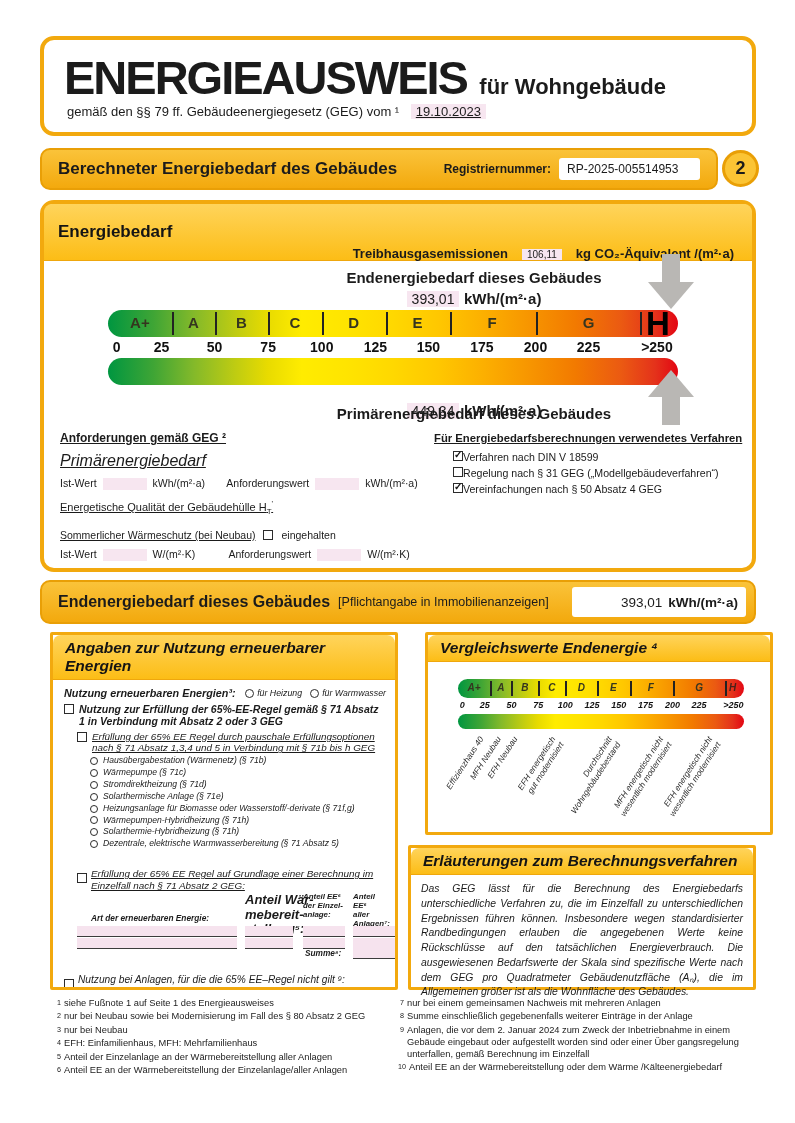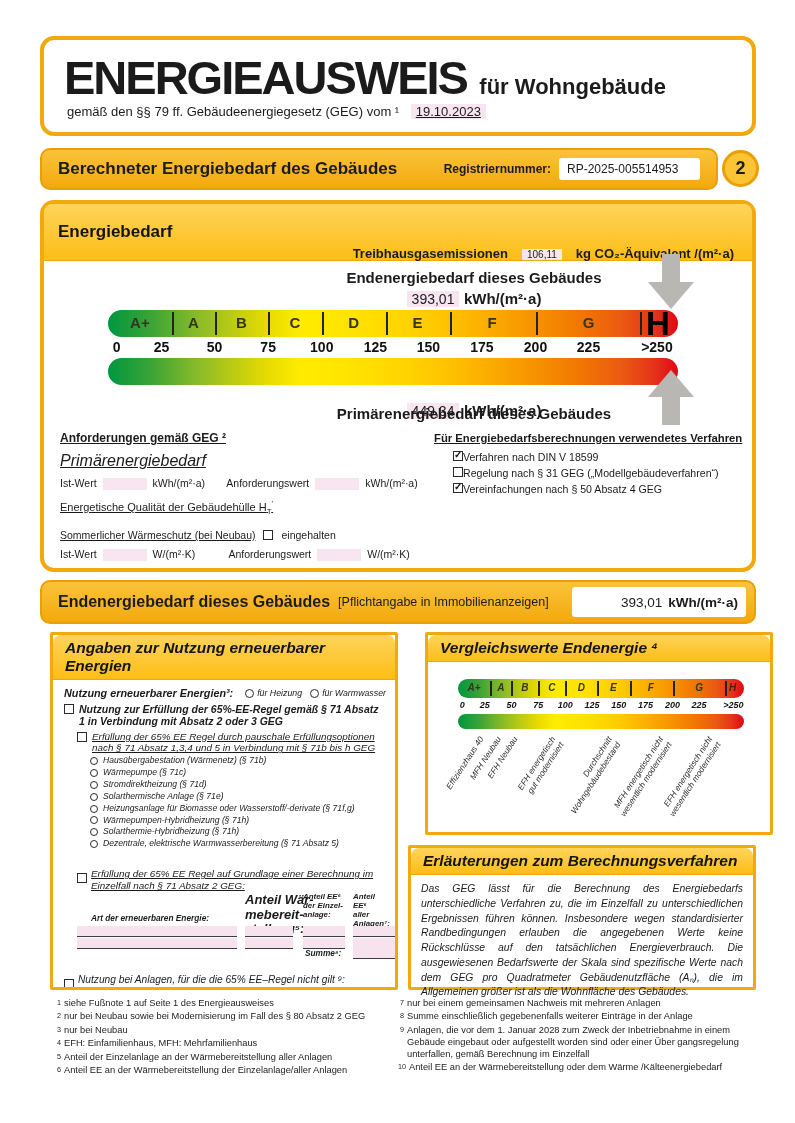--- a/index.html
+++ b/index.html
@@ -179,21 +179,21 @@
       <span style="font-size:13.5px;">393,01</span>
       <span class="b" style="font-size:13.5px;">kWh/(m²·a)</span>
     </span>
   </div>
 
   <div class="box thin" style="left:50px;top:632px;width:348px;height:358px;overflow:hidden;">
     <div class="band" style="font-size:15.5px;padding:4px 12px;">Angaben zur Nutzung erneuerbarer Energien</div>
     <div style="padding:7px 9px 4px 11px;">
 
       <div style="display:flex;align-items:center;gap:8px;margin-bottom:4px;">
-        <span class="b" style="font-size:10.8px;">Nutzung erneuerbarer Energien³:</span>
+        <span class="b" style="font-size:10.8px;">Nutzung erneuerbaren Energien³:</span>
         <span style="display:flex;align-items:center;gap:3px;margin-left:auto;">
           <span class="rd"></span>
           <span style="font-size:8.8px;">für Heizung</span>
         </span>
         <span style="display:flex;align-items:center;gap:3px;">
           <span class="rd"></span>
           <span style="font-size:8.8px;">für Warmwasser</span>
         </span>
       </div>
 
@@ -383,21 +383,21 @@
     <div class="fn">
         <span class="fnum">7</span>
         <span>nur bei einem gemeinsamen Nachweis mit mehreren Anlagen</span>
       </div>
     <div class="fn">
         <span class="fnum">8</span>
         <span>Summe einschließlich gegebenenfalls weiterer Einträge in der Anlage</span>
       </div>
     <div class="fn">
         <span class="fnum">9</span>
-        <span>Anlagen, die vor dem 1. Januar 2028 zum Zweck der Inbetriebnahme in einem Gebäude eingebaut oder aufgestellt worden sind oder einer Über gangsregelung unterfallen, gemäß Berechnung im Einzelfall</span>
+        <span>Anlagen, die vor dem 2. Januar 2024 zum Zweck der Inbetriebnahme in einem Gebäude eingebaut oder aufgestellt worden sind oder einer Über gangsregelung unterfallen, gemäß Berechnung im Einzelfall</span>
       </div>
     <div class="fn">
         <span class="fnum">10</span>
         <span>Anteil EE an der Wärmebereitstellung oder dem Wärme /Kälteenergiebedarf</span>
       </div>
   </div>
 
 </div>
 
 </body></html>

